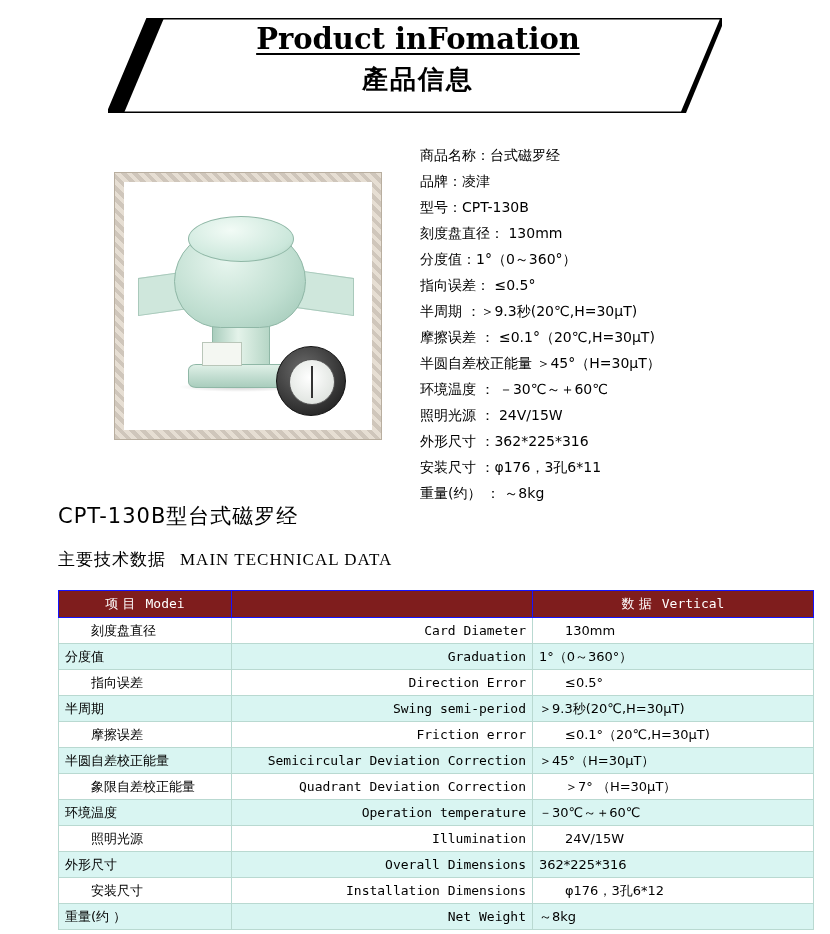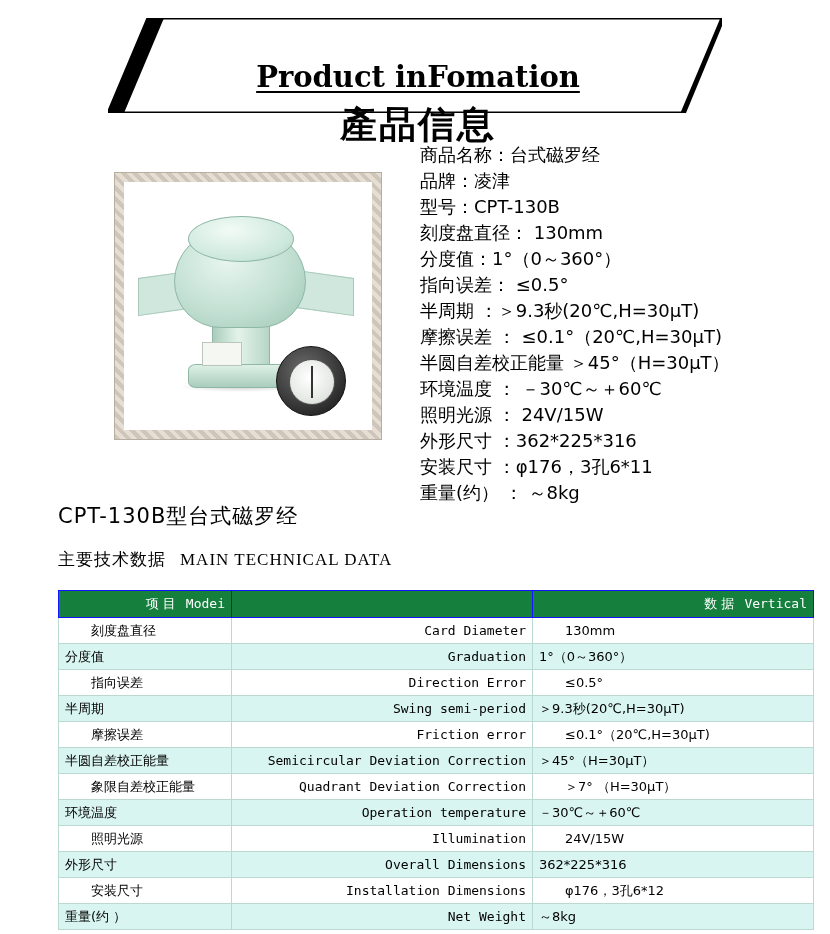--- a/index.html
+++ b/index.html
@@ -30,36 +30,35 @@
     top: 0;
     width: 614px;
     height: 95px;
   }
   .banner-text {
     position: absolute;
     left: 70px;
     top: 4px;
     width: 480px;
     text-align: center;
-    margin-top: 38px;
   }
   .banner-en {
     font-family: "DejaVu Serif", serif;
     font-weight: bold;
     font-size: 29px;
     letter-spacing: 0px;
     color: #000;
     text-decoration: underline;
     text-underline-offset: 4px;
     white-space: nowrap;
   }
   .banner-cn {
     font-family: "DejaVu Sans", sans-serif;
     font-weight: bold;
-    font-size: 37px;
+    font-size: 26px;
     letter-spacing: 2px;
     color: #000;
     margin-top: 6px;
     white-space: nowrap;
   }
 
   
   .photo-frame {
     position: absolute;
     left: 114px;
@@ -152,21 +151,21 @@
     background: radial-gradient(ellipse at center, rgba(0,0,0,0.18) 0%, rgba(0,0,0,0) 70%);
   }
 
   
   .spec-list {
     position: absolute;
     left: 420px;
     top: 142px;
     width: 390px;
     font-family: "DejaVu Sans", sans-serif;
-    font-size: 18px;
+    font-size: 14px;
     line-height: 26px;
     color: #000;
   }
   .spec-list div { white-space: nowrap; }
 
   
   .title-model {
     position: absolute;
     left: 58px;
     top: 502px;
@@ -202,23 +201,23 @@
     border: 1px solid #1a1acc;
   }
   .tech-table th, .tech-table td {
     border: 1px solid #b9d9d1;
     padding: 3px 6px;
     font-size: 13px;
     height: 19px;
     vertical-align: middle;
   }
   .tech-table thead th {
-    background: #15803d;
+    background: #7f1d1d;
     color: #ffffff;
-    text-align: right;
+    text-align: center;
     font-weight: normal;
     border: 1px solid #1414ff;
     height: 20px;
   }
   .col-cn { width: 160px; font-family: "DejaVu Sans", sans-serif; }
   .col-en { width: 288px; font-family: "DejaVu Sans Mono", monospace; font-size: 13px; text-align: right; }
   .col-val { width: 268px; font-family: "DejaVu Sans", sans-serif; }
   .tech-table thead th.col-en { font-family: "DejaVu Sans", sans-serif; }
   .row-odd td { background: #ffffff; padding-left: 32px; }
   .row-even td { background: #d9f5f2; }

